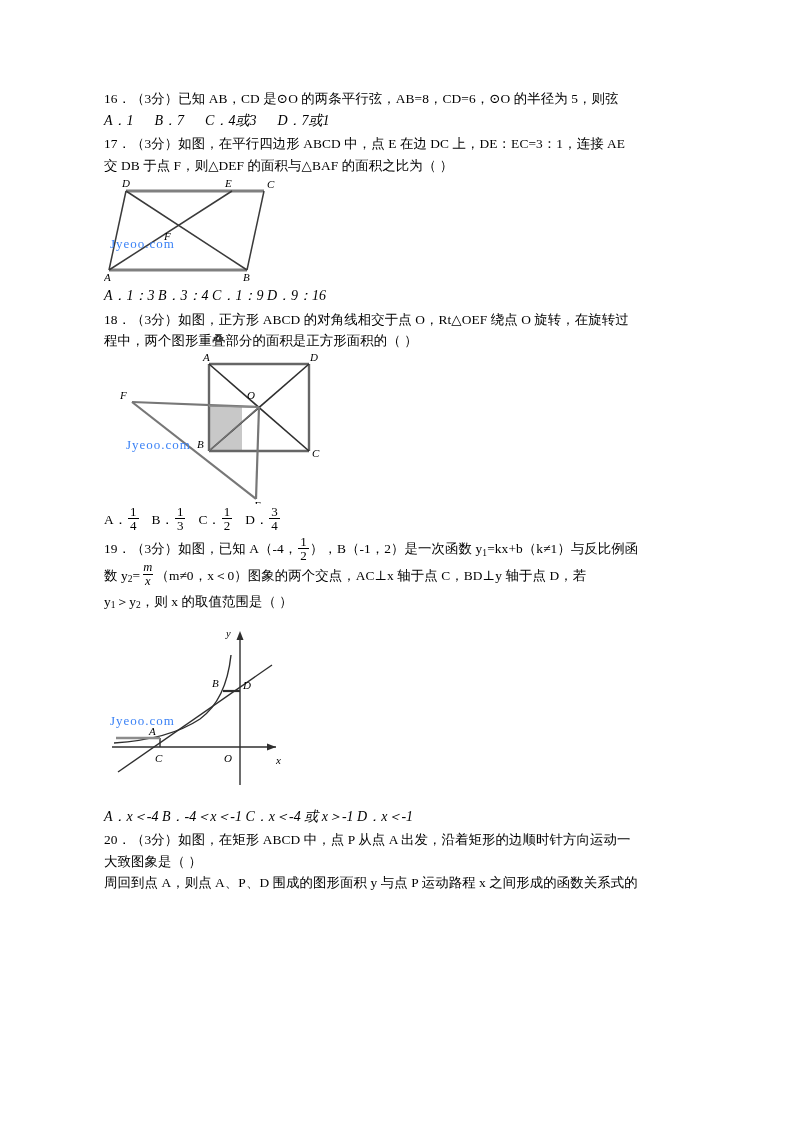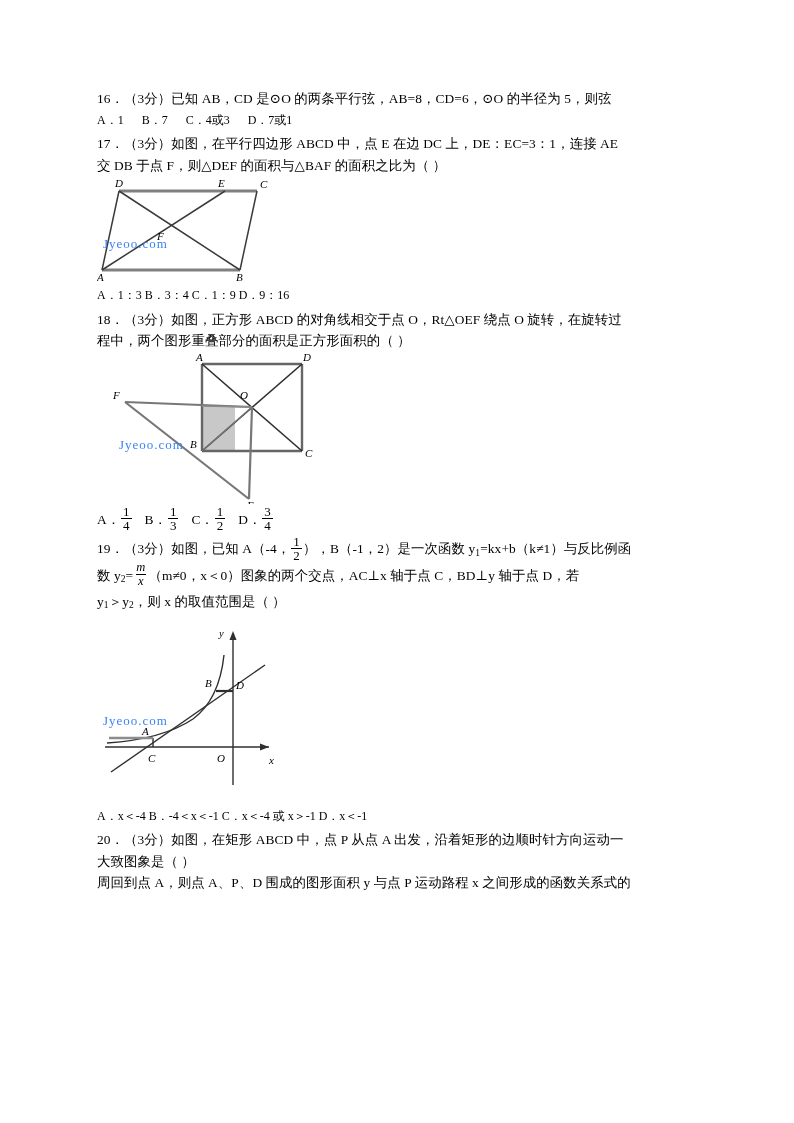--- a/index.html
+++ b/index.html
@@ -17,37 +17,38 @@
   }
   .page {
     position: absolute;
     left: 0; top: 0;
     width: 794px;
     height: 1123px;
     background: #fff;
   }
   .content {
     position: absolute;
-    left: 97px;
+    left: 104px;
     top: 88px;
     width: 580px;
   }
   .qblock {
     margin-bottom: 2px;
   }
   .qtext {
     font-size: 13.4px;
     line-height: 21.5px;
     text-align: justify;
     letter-spacing: 0.1px;
   }
   .opts {
-    font-size: 12px;
+    font-size: 14px;
     line-height: 21.5px;
     white-space: pre;
+    font-style: italic;
   }
   .opts-frac {
     font-size: 13.4px;
     line-height: 24px;
     display: flex;
     align-items: center;
     gap: 0;
   }
   .opt-item {
     display: inline-flex;

